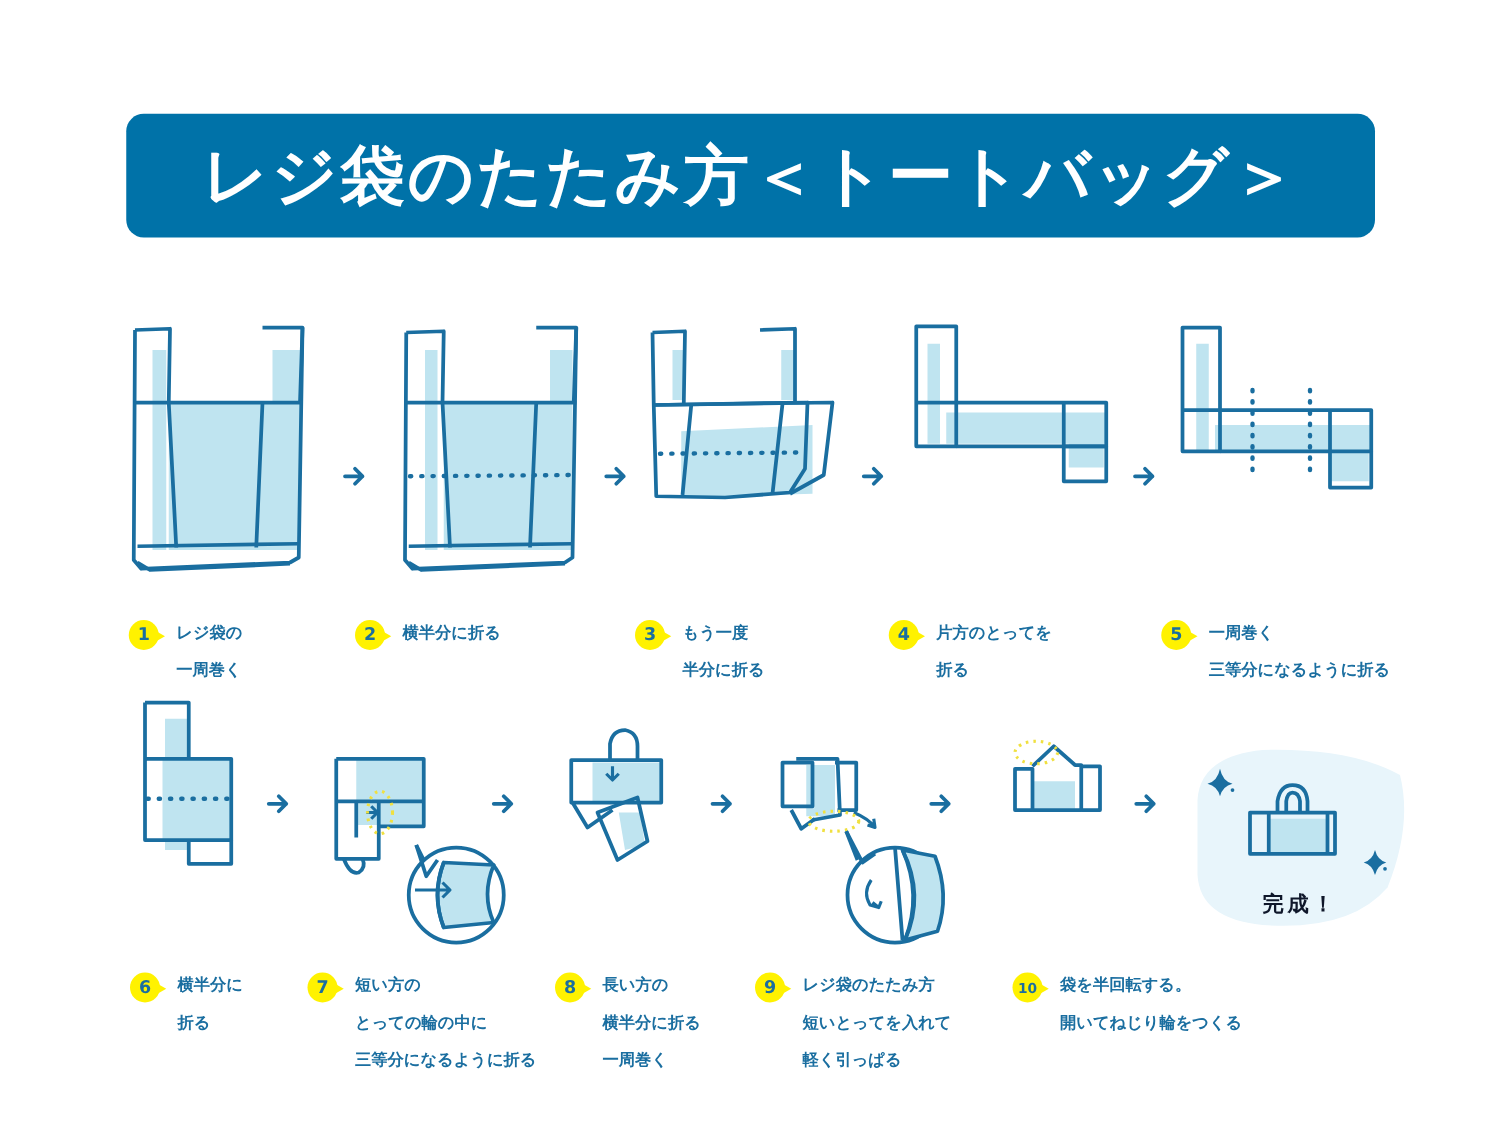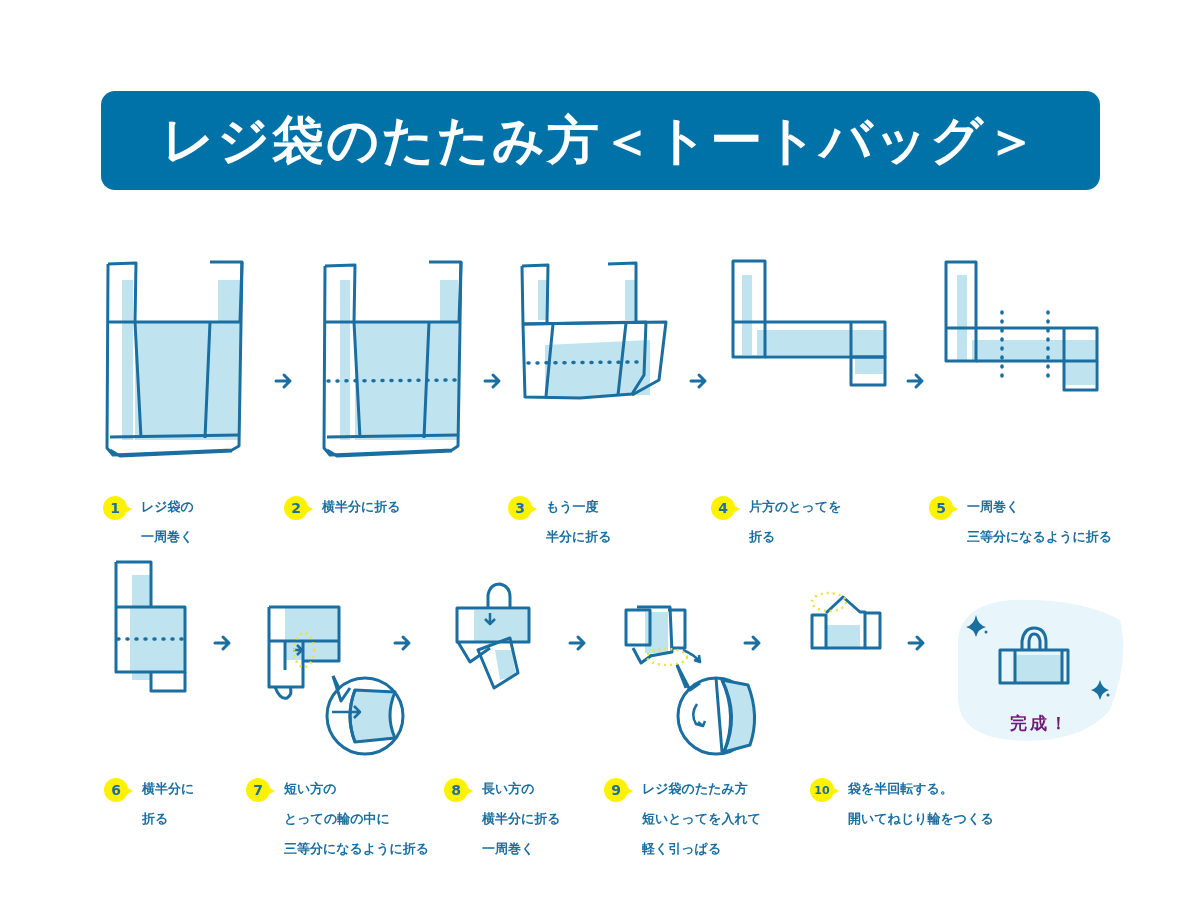--- a/index.html
+++ b/index.html
@@ -11,21 +11,21 @@
   svg.ill { position:absolute; left:0; top:0; }
   .step { position:absolute; display:flex; align-items:flex-start; }
   .badge { width:24px; height:24px; border-radius:50%; background:#fff200; color:#1a6ea0;
            font-weight:bold; font-size:14px; display:flex; align-items:center; justify-content:center;
            flex:none; margin-right:14px; font-family:"DejaVu Sans", sans-serif; position:relative; }
   .badge::after { content:""; position:absolute; right:-5px; top:9px; border-left:7px solid #fff200;
            border-top:4px solid transparent; border-bottom:4px solid transparent; }
   .badge.small { font-size:11px; }
   .step-text { font-size:13px; line-height:30px; color:#1a6ea0; font-weight:bold; margin-top:-4px; white-space:nowrap; }
   .step-text div { display:block; }
-  .done-label { position:absolute; left:1010px; top:712px; font-size:17px; color:#701a75; font-weight:bold; letter-spacing:3px; }
+  .done-label { position:absolute; left:1010px; top:712px; font-size:17px; color:#0f172a; font-weight:bold; letter-spacing:3px; }
 </style>
 </head>
 <body>
 
 <div class="title-banner">
   <span class="title-text">レジ袋のたたみ方＜トートバッグ＞</span>
 </div>
 
 <svg class="ill" width="1200" height="900" viewBox="0 0 1200 900">
   <defs>

